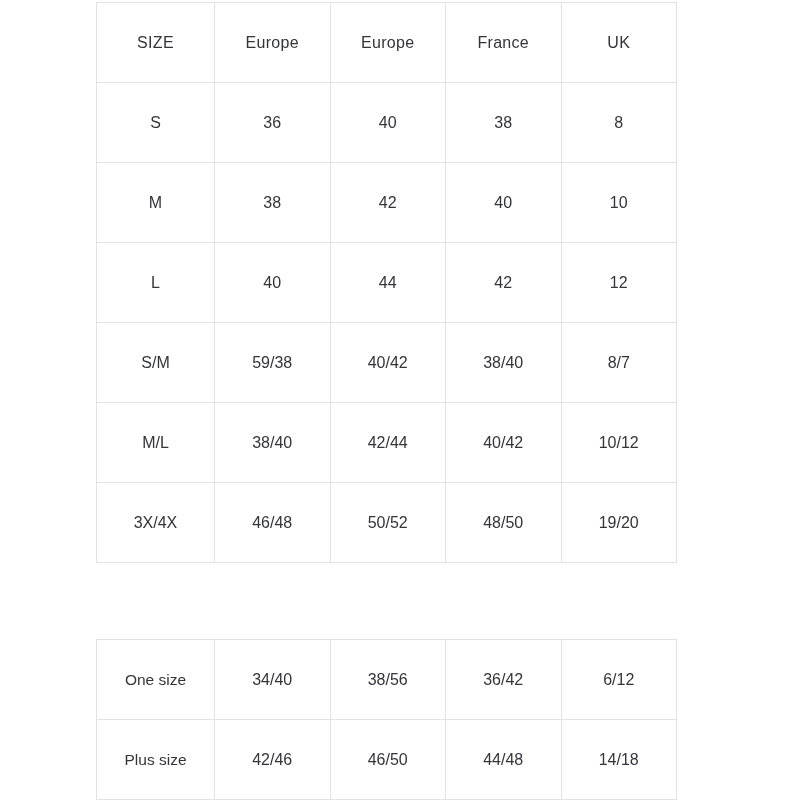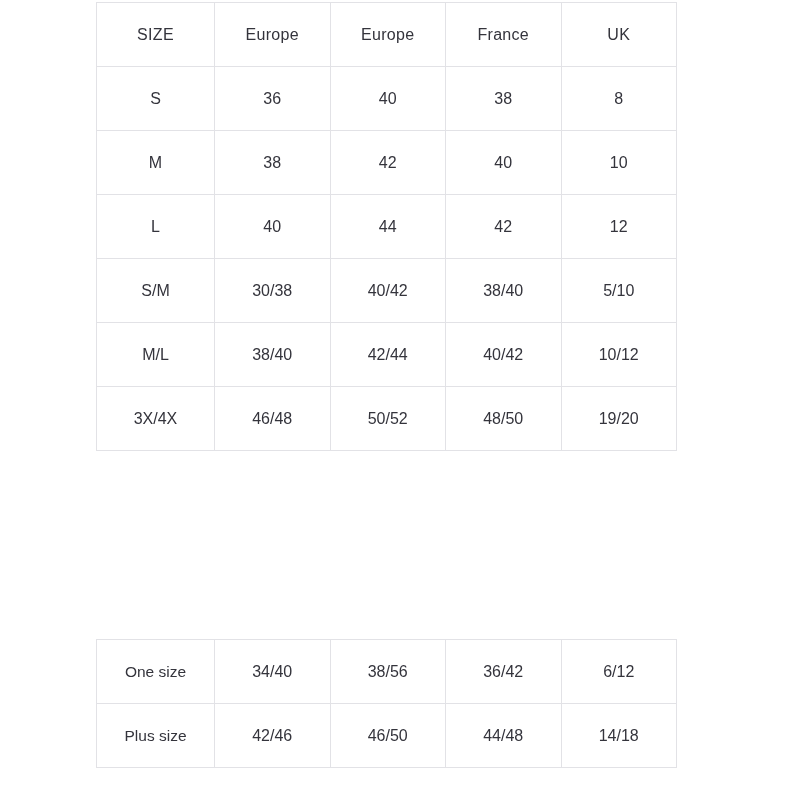--- a/index.html
+++ b/index.html
@@ -35,21 +35,21 @@
   }
   table.size-table td,
   table.size-table th {
     border: 1px solid #e2e2e6;
     text-align: center;
     vertical-align: middle;
     font-weight: normal;
     font-size: 16px;
     color: #34343c;
     height: 63px;
-    padding: 0;
+    padding: 8px;
   }
   table.size-table col.c-size { width: 118px; }
   table.size-table col.c-rest { width: 115.5px; }
 
   th.head-cell {
     font-weight: bold;
     font-size: 15.5px;
     letter-spacing: 0.3px;
     color: #2b2b33;
   }
@@ -106,24 +106,24 @@
         </tr>
         <tr>
           <td class="row-label">L</td>
           <td class="val">40</td>
           <td class="val">44</td>
           <td class="val">42</td>
           <td class="val">12</td>
         </tr>
         <tr>
           <td class="row-label">S/M</td>
-          <td class="val">30/38</td>
+          <td class="val">59/38</td>
           <td class="val">40/42</td>
           <td class="val">38/40</td>
-          <td class="val">5/10</td>
+          <td class="val">8/7</td>
         </tr>
         <tr>
           <td class="row-label">M/L</td>
           <td class="val">38/40</td>
           <td class="val">42/44</td>
           <td class="val">40/42</td>
           <td class="val">10/12</td>
         </tr>
         <tr>
           <td class="row-label">3X/4X</td>

